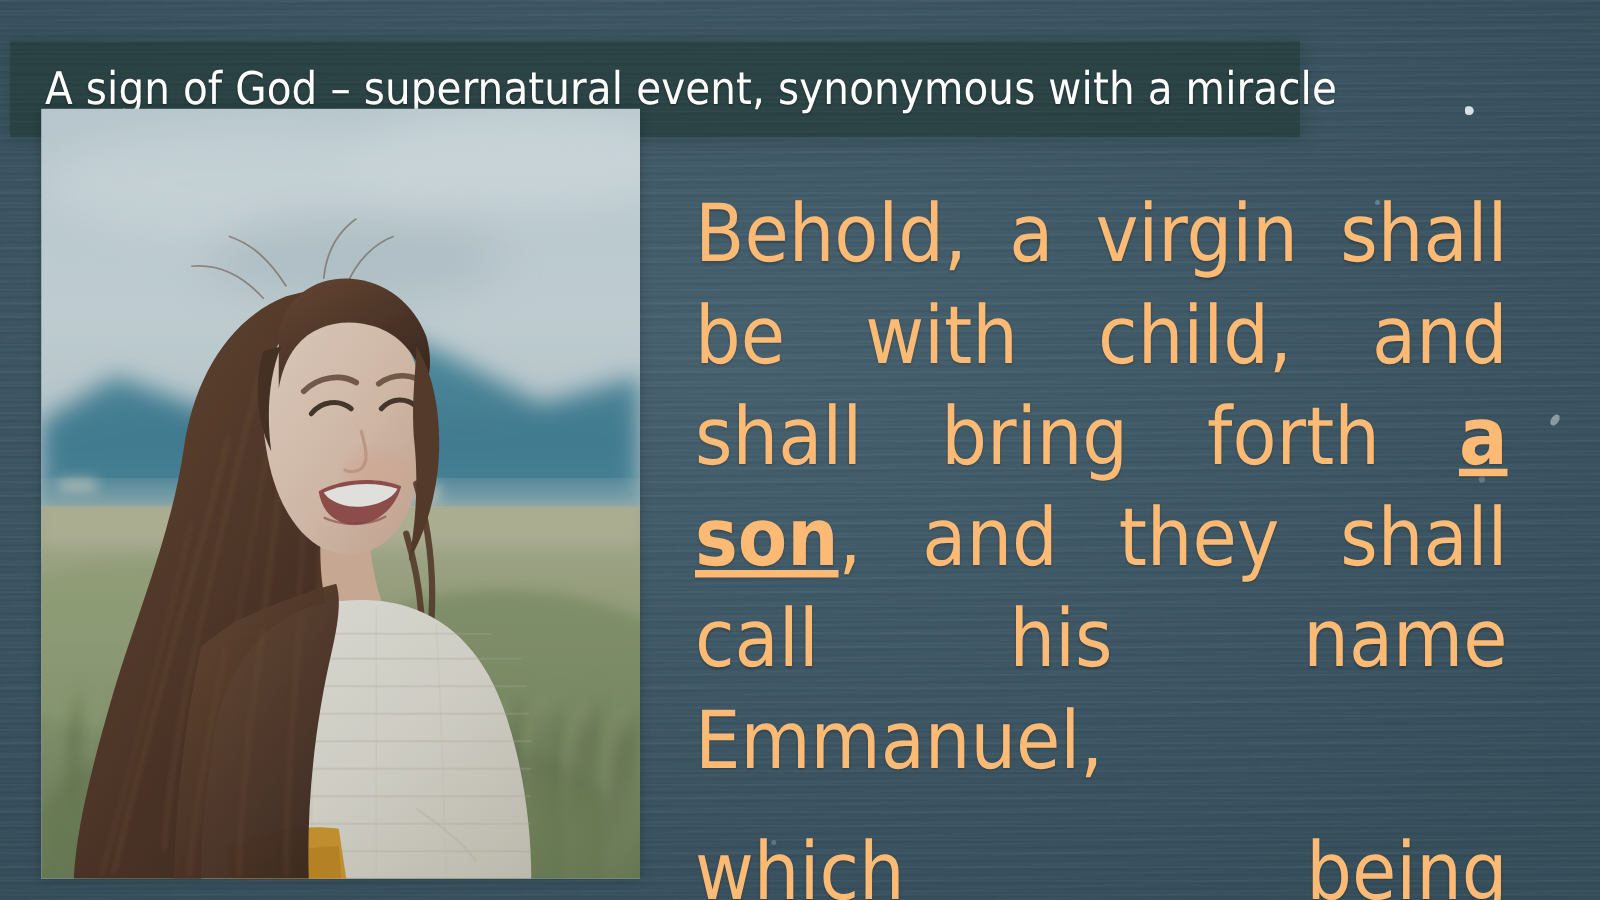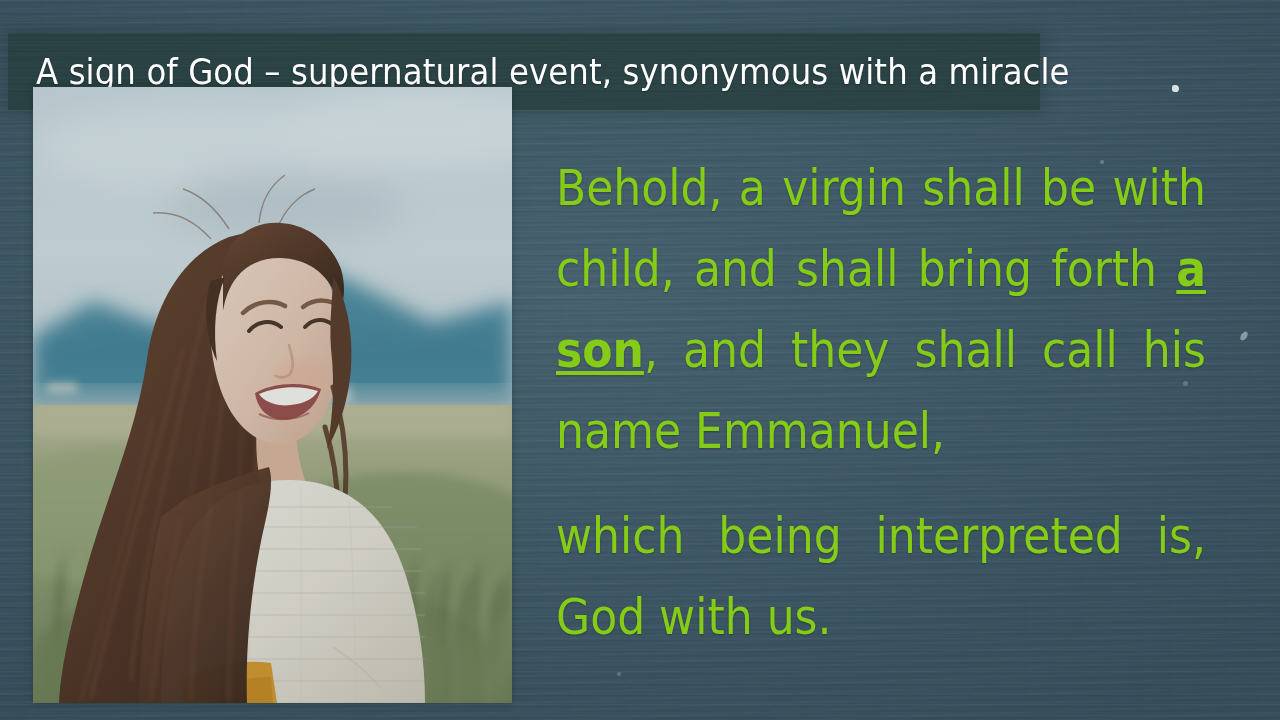--- a/index.html
+++ b/index.html
@@ -116,22 +116,22 @@
   .photo svg { display: block; width: 100%; height: 100%; }
 
   
   .body-block {
     position: absolute;
     left: 556px;
     top: 148px;
     width: 650px;
   }
   .body-para {
-    color: #84cc16;
-    font-size: 49px;
+    color: #fdba74;
+    font-size: 64px;
     line-height: 81px;
     text-align: justify;
     text-justify: inter-word;
     margin: 0;
     letter-spacing: 0px;
     text-shadow: 0 1px 2px rgba(0,0,0,0.25);
   }
   .body-para.p1 { margin-bottom: 24px; }
   .body-para .emph {
     font-weight: bold;

